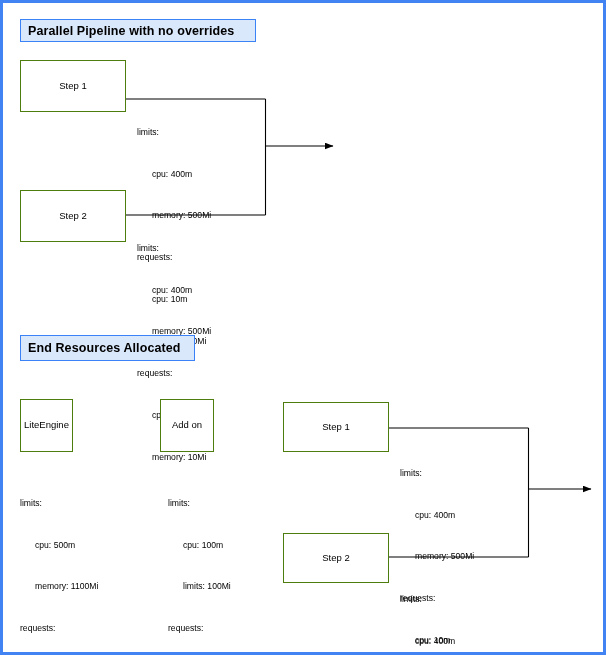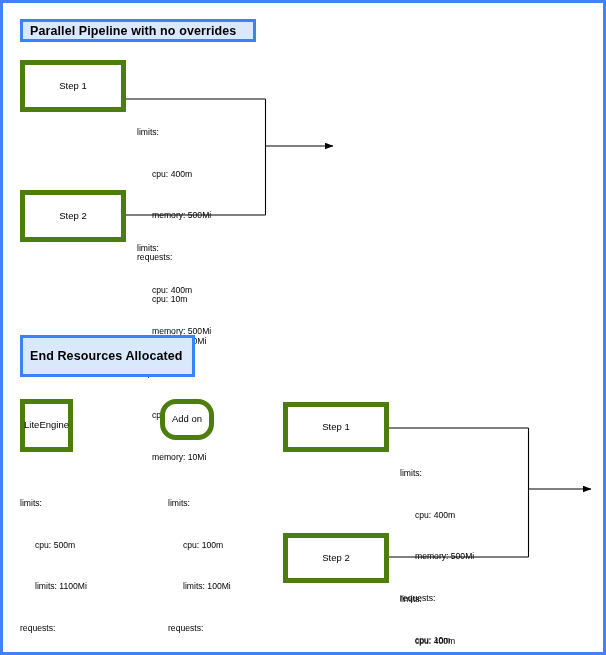--- a/index.html
+++ b/index.html
@@ -23,34 +23,34 @@
     position: absolute;
     left: 0;
     top: 0;
     width: 606px;
     height: 655px;
     pointer-events: none;
   }
   .section-heading {
     position: absolute;
     background: #dae8fc;
-    border: 3px solid #3b82f6;
+    border: 1px solid #3b82f6;
     box-sizing: border-box;
     font-size: 12.5px;
     font-weight: bold;
     color: #000000;
     display: flex;
     align-items: center;
     padding-left: 7px;
     letter-spacing: 0.1px;
   }
   .node-box {
     position: absolute;
     background: #ffffff;
-    border: 5px solid #4d7c0f;
+    border: 1px solid #4d7c0f;
     box-sizing: border-box;
     display: flex;
     align-items: center;
     justify-content: center;
     text-align: center;
     font-size: 9.5px;
     color: #000000;
     line-height: 1.35;
   }
   .res-block {
@@ -129,39 +129,39 @@
 
   <div class="res-block" style="left:134px; top:211px;">
     <span class="res-line">limits:</span>
     <span class="res-line indent">cpu: 400m</span>
     <span class="res-line indent">memory: 500Mi</span>
     <span class="res-line">requests:</span>
     <span class="res-line indent">cpu: 10m</span>
     <span class="res-line indent">memory: 10Mi</span>
   </div>
 
-  <div class="section-heading" style="left:17px; top:332px; width:175px; height:42px;">
+  <div class="section-heading" style="left:17px; top:332px; width:175px; height:26px;">
     <span>End Resources Allocated</span>
   </div>
 
   <div class="node-box" style="left:17px; top:396px; width:53px; height:53px; flex-direction:row;">
     <span>Lite</span>
     <span>Engine</span>
   </div>
 
   <div class="res-block" style="left:17px; top:466px;">
     <span class="res-line">limits:</span>
     <span class="res-line indent">cpu: 500m</span>
-    <span class="res-line indent">limits: 1100Mi</span>
+    <span class="res-line indent">memory: 1100Mi</span>
     <span class="res-line">requests:</span>
     
     
   </div>
 
-  <div class="node-box" style="left:157px; top:396px; width:54px; height:41px;border-radius:16px;">
+  <div class="node-box" style="left:157px; top:396px; width:54px; height:53px;">
     <span>Add on</span>
   </div>
 
   <div class="res-block" style="left:165px; top:466px;">
     <span class="res-line">limits:</span>
     <span class="res-line indent">cpu: 100m</span>
     <span class="res-line indent">limits: 100Mi</span>
     <span class="res-line">requests:</span>
     
     

